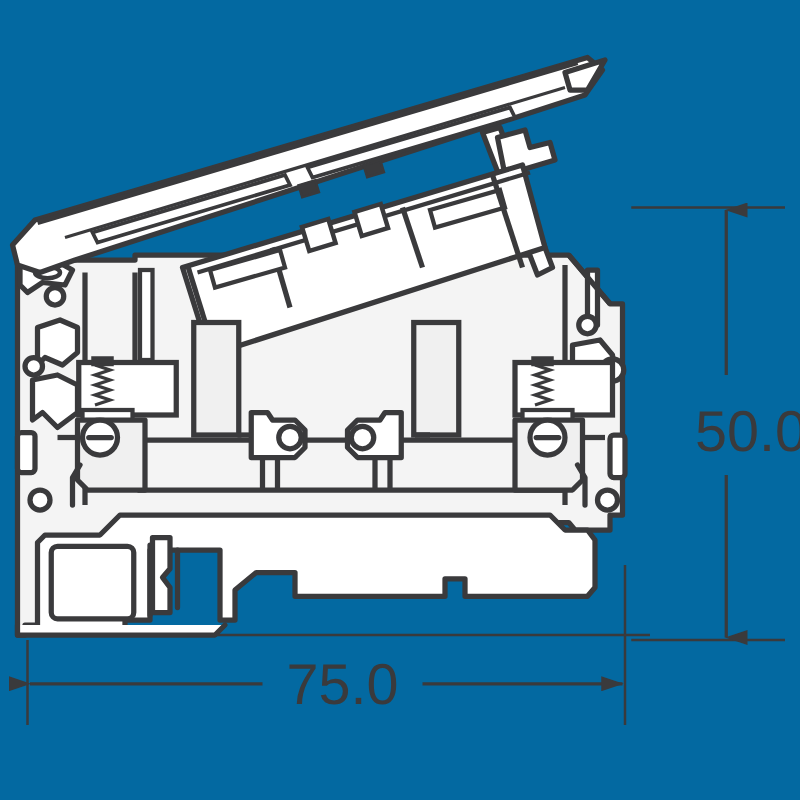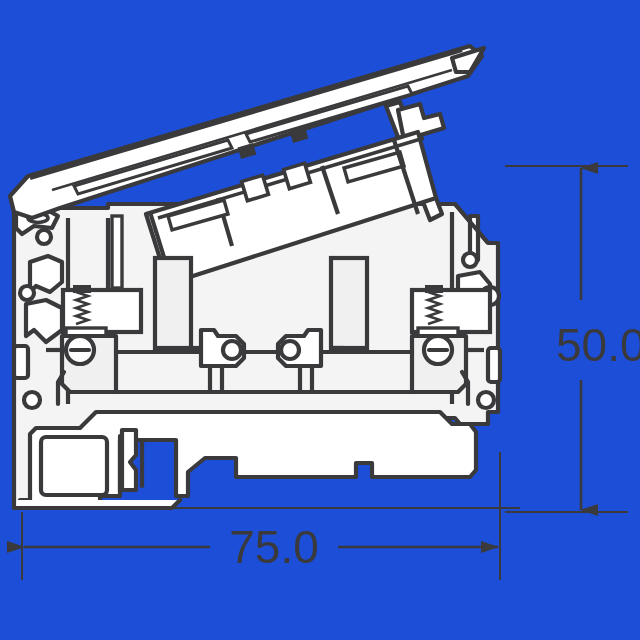--- a/index.html
+++ b/index.html
@@ -8,21 +8,21 @@
     padding: 0;
     background: #ffffff;
   }
   body {
     font-family: "Liberation Sans", sans-serif;
   }
   #stage {
     position: relative;
     width: 640px;
     height: 640px;
-    background: #1d4ed8;
+    background: #0369a1;
     overflow: hidden;
     text-align: center;
   }
   #drawing-svg {
     position: absolute;
     left: 0;
     top: 0;
     width: 640px;
     height: 640px;
     display: block;

